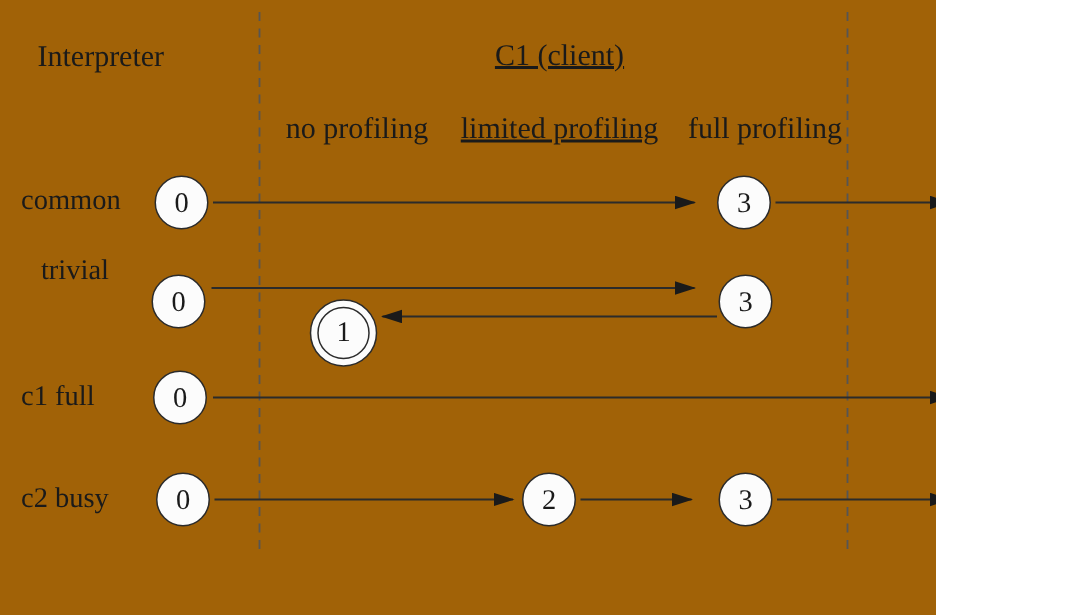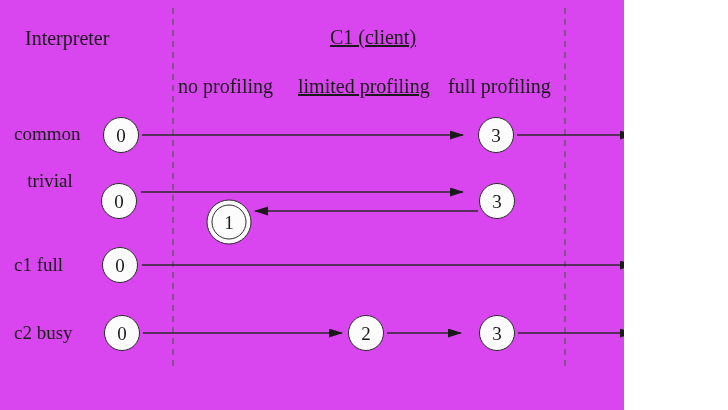--- a/index.html
+++ b/index.html
@@ -1,35 +1,35 @@
 <!DOCTYPE html>
 <html><head>
 <meta charset="utf-8">
 <style>
   html,body { margin:0; padding:0; }
   .fig {
     position: relative;
     width: 624px;
     height: 410px;
-    background: #d946ef;
+    background: #a16207;
     font-family: "Liberation Serif", serif;
     color: #1a1a1a;
     overflow: hidden;
   }
   .layer { position:absolute; left:0; top:0; }
   .hdr {
     position:absolute;
     font-size:20px;
     text-align:center;
     white-space:nowrap;
   }
   .subhdr {
     position:absolute;
     font-size:20px;
-    text-align:left;
+    text-align:center;
     white-space:nowrap;
   }
   .rowlabel {
     position:absolute;
     font-size:19px;
     line-height:20px;
     white-space:nowrap;
   }
   .rowlabel.center { text-align:center; white-space:normal; }
   .node {

